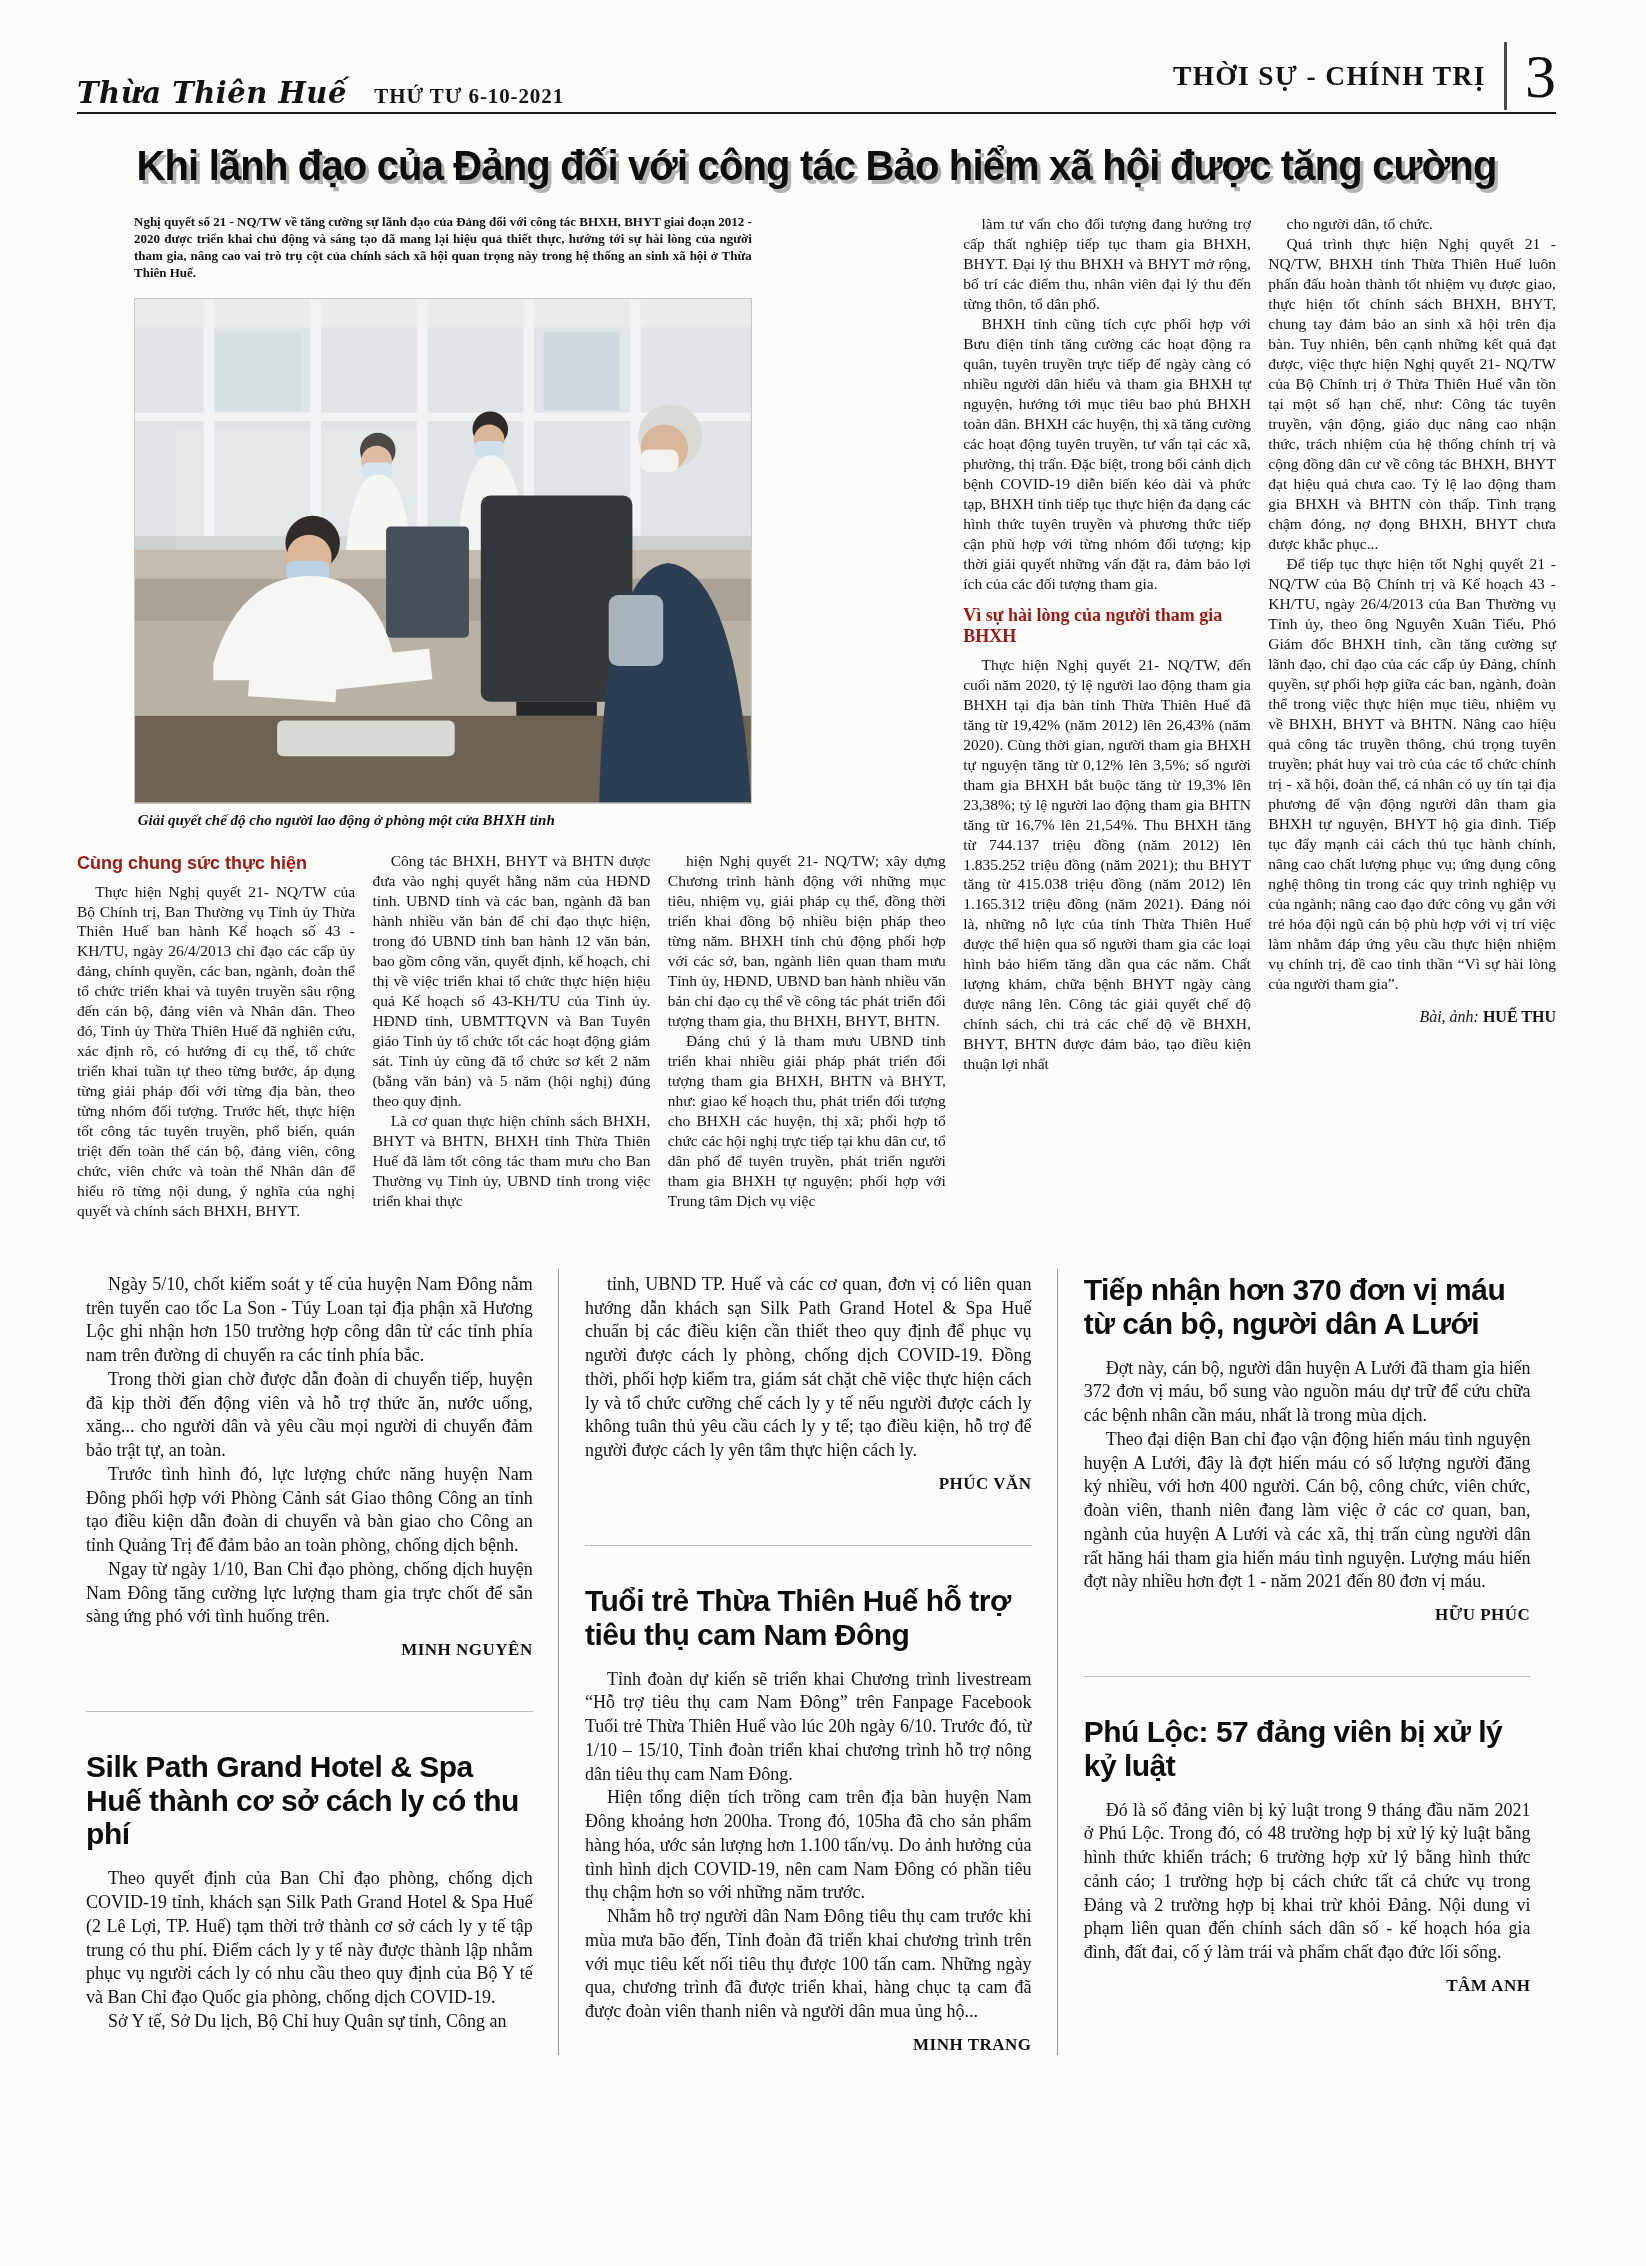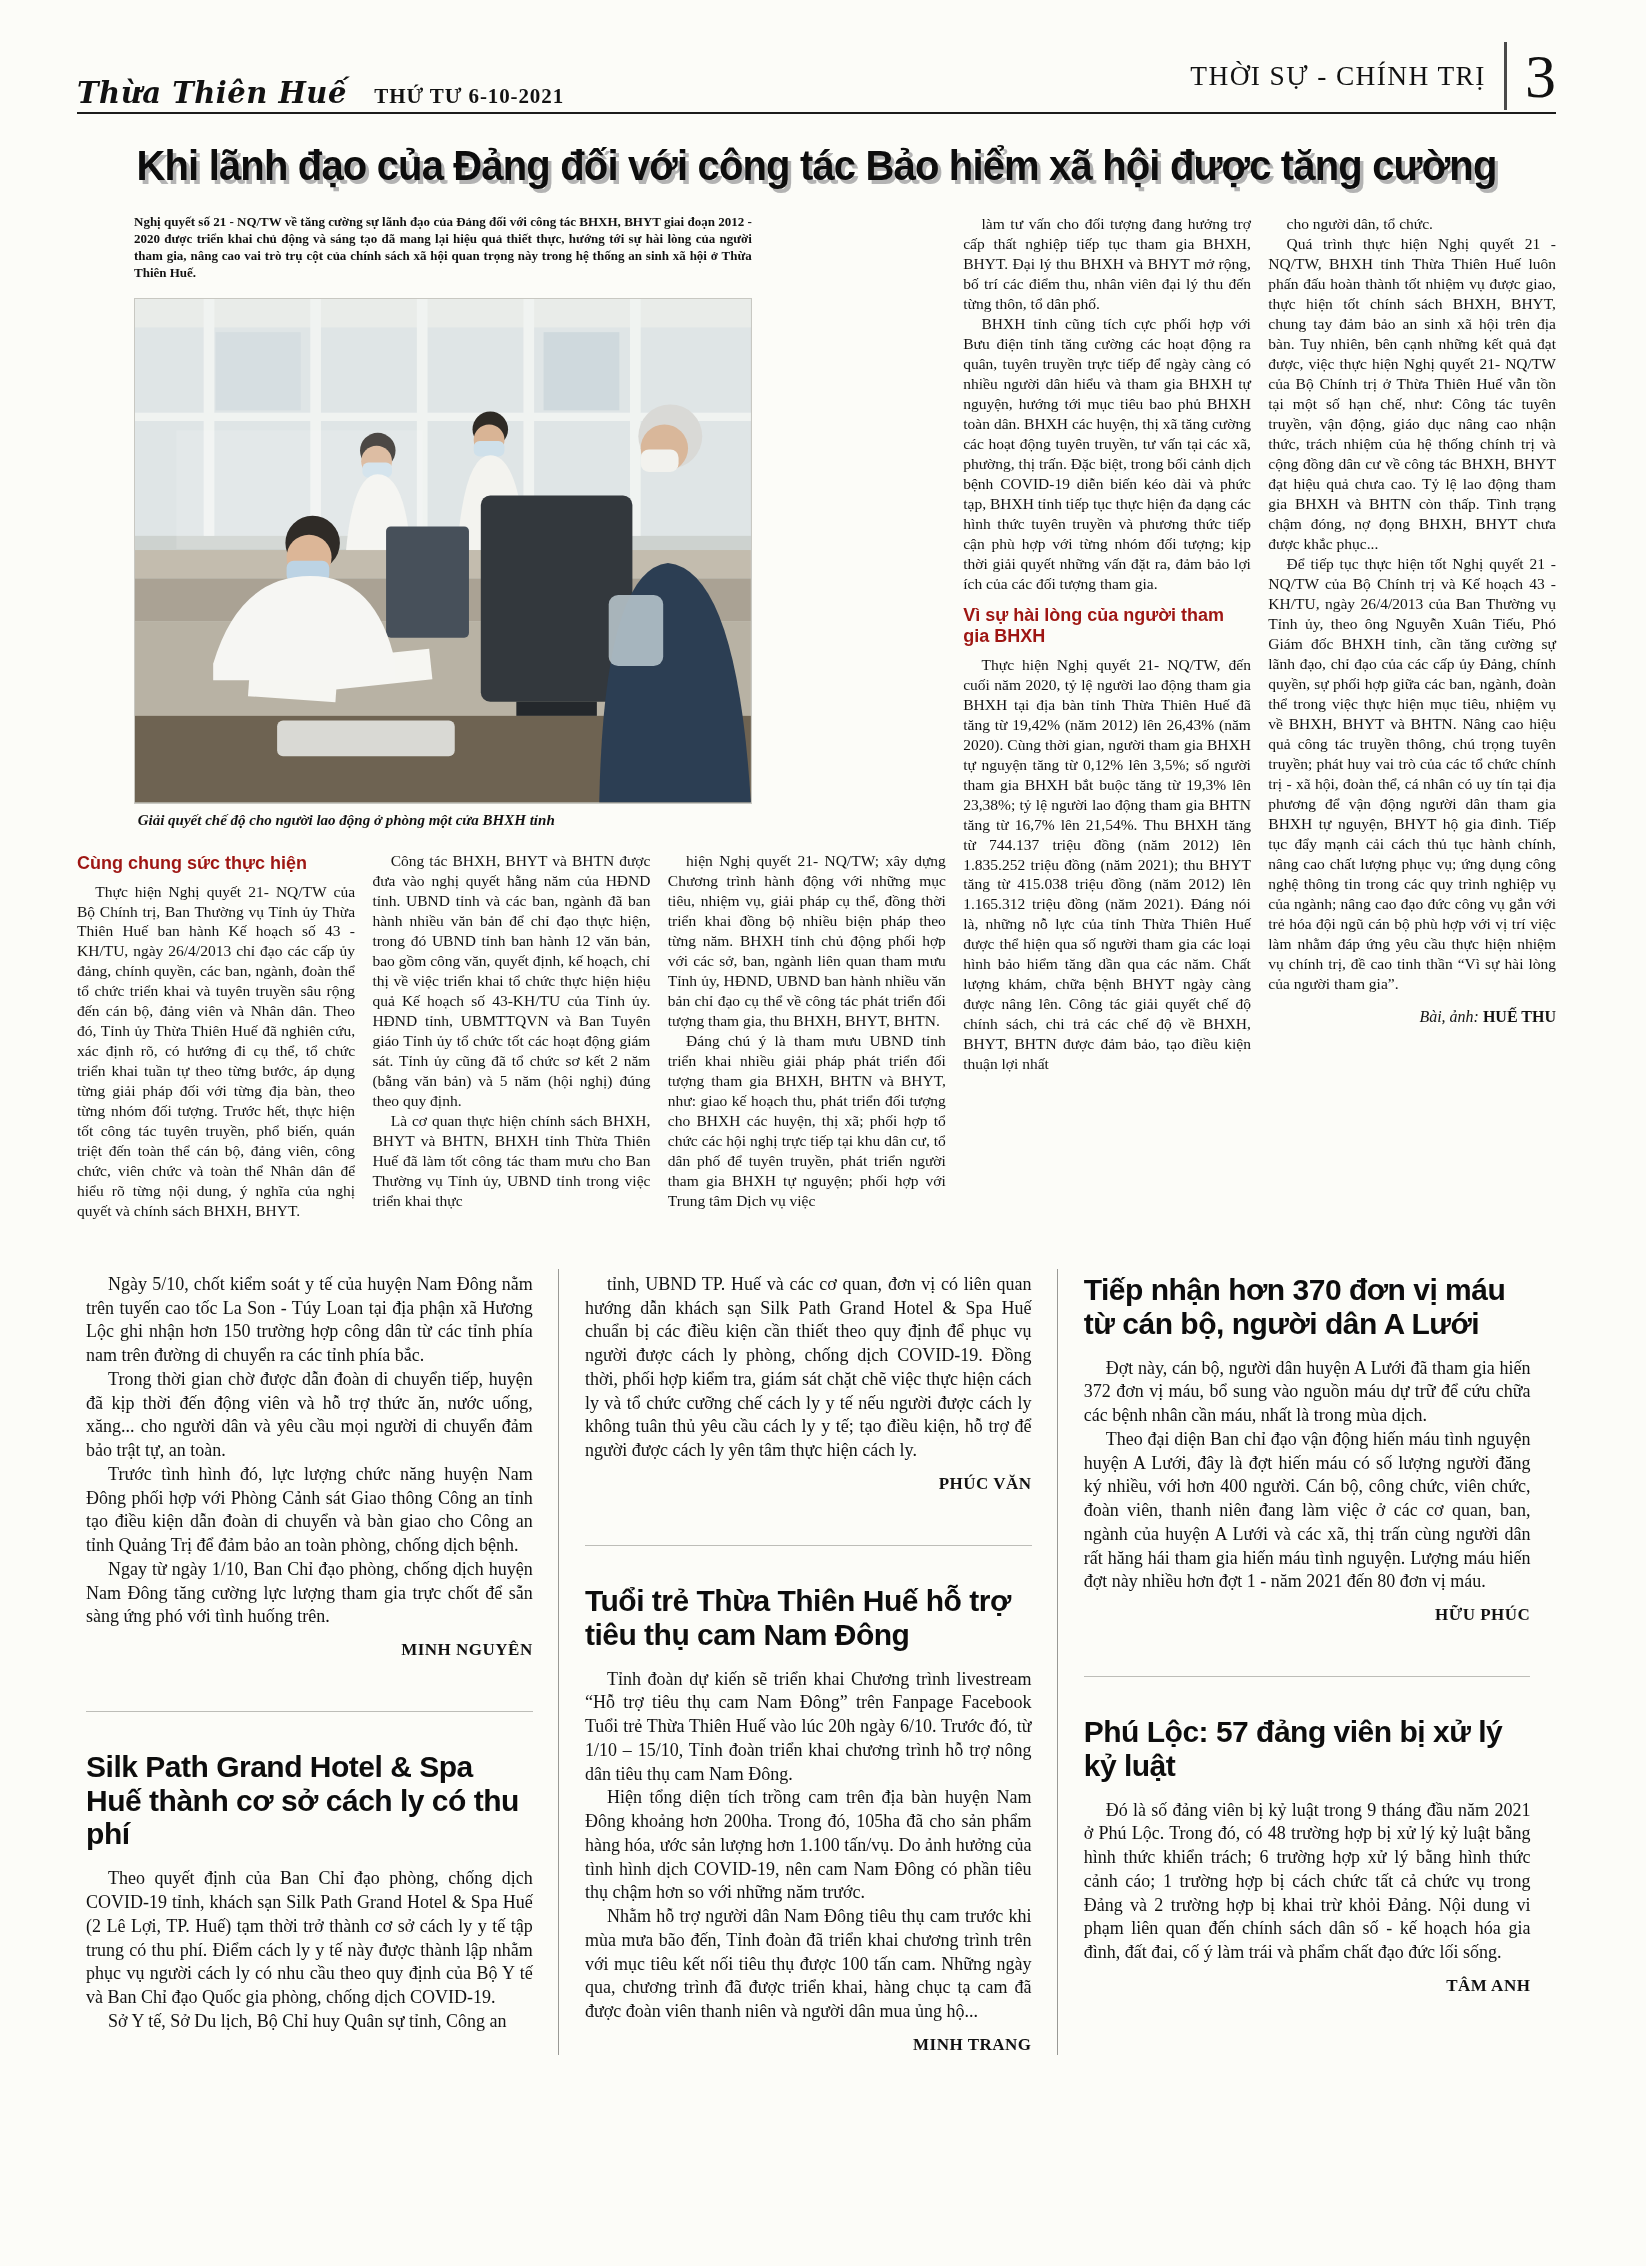--- a/index.html
+++ b/index.html
@@ -8,21 +8,21 @@
   .page{
     width:1647px; min-height:2267px; margin:0 auto; background:#fcfcf8;
     padding:42px 91px 64px 77px; position:relative;
   }
   
   .masthead-row{ display:flex; justify-content:space-between; align-items:flex-end; padding-bottom:2px; }
   .mast-left{ display:flex; align-items:baseline; gap:27.4px; }
   .mast-title{ font-family:"DejaVu Serif", serif; font-weight:bold; font-style:italic; font-size:29px; letter-spacing:0.5px; }
   .mast-date{ font-size:21px; font-weight:bold; letter-spacing:0.9px; }
   .mast-right{ display:flex; align-items:center; gap:18.3px; }
-  .section-title{ font-size:27.4px; letter-spacing:1.4px; }
+  .section-title{ font-size:27.4px; letter-spacing:1.4px;font-weight:bold; }
   .pagenum-divider{ width:2.7px; height:68px; background:#4a4a4a; }
   .page-num{ font-size:62px; line-height:0.95; font-weight:normal; }
   .header-rule{ border-top:2.3px solid #1c1c1c; }
 
   
   .headline{
     font-family:"Liberation Sans", sans-serif; font-weight:bold; font-size:43px;
     text-align:center; white-space:nowrap; letter-spacing:-0.9px;
     transform:scaleX(0.93); transform-origin:center;
     text-shadow:3.7px 3.7px 0 #b3b3b3;
@@ -37,21 +37,21 @@
   .photo{ width:100%; border:0.9px solid #c8c8c2; background:#cdd2cf; }
   .photo svg{ display:block; width:100%; height:auto; }
   .caption{ font-size:15px; font-weight:bold; font-style:italic; margin:8.2px 0 0 3.7px; }
   .cols3{ display:flex; gap:17.4px; }
   .tcol{ flex:1; min-width:0; }
   .para{ font-size:15.5px; line-height:1.29; text-align:justify; text-indent:18.3px; }
   .subhead{
     font-family:"Liberation Sans", sans-serif; font-size:18px; font-weight:bold;
     color:#9e1613; line-height:1.15; margin:1.8px 0 8.2px;
   }
-  .subhead.mid{ margin-top:11px; }
+  .subhead.mid{ margin-top:11px;font-family:Liberation Serif, serif; }
   .byline{ text-align:right; margin-top:14.6px; font-size:16px; }
   .byline .prefix{ font-style:italic; }
   .byline .name{ font-weight:bold; }
 
   
   .bottom{ display:flex; margin-top:48px; }
   .bcol{ flex:1; min-width:0; padding:3.7px 25.6px 0 25.6px; }
   .bcol:first-child{ padding-left:9.1px; }
   .bcol + .bcol{ border-left:0.9px solid #9a9a96; }
   .b-article + .b-article{ margin-top:51px; border-top:0.9px solid #bdbdb8; padding-top:38px; }

